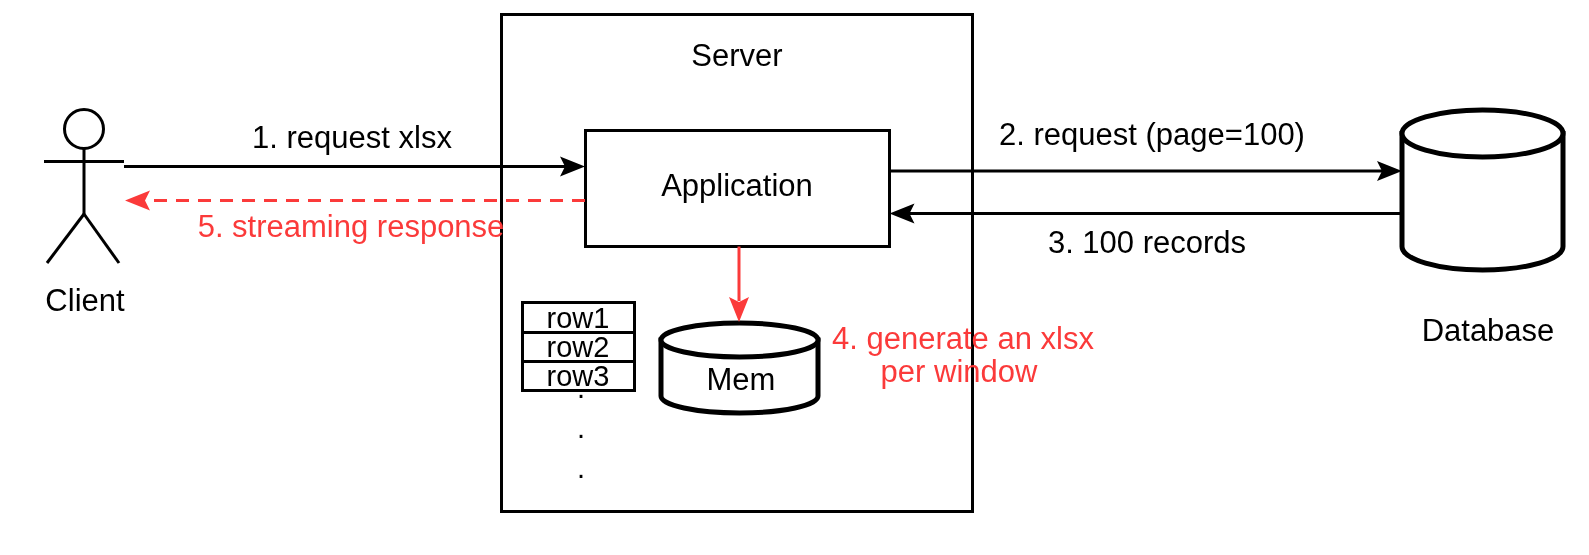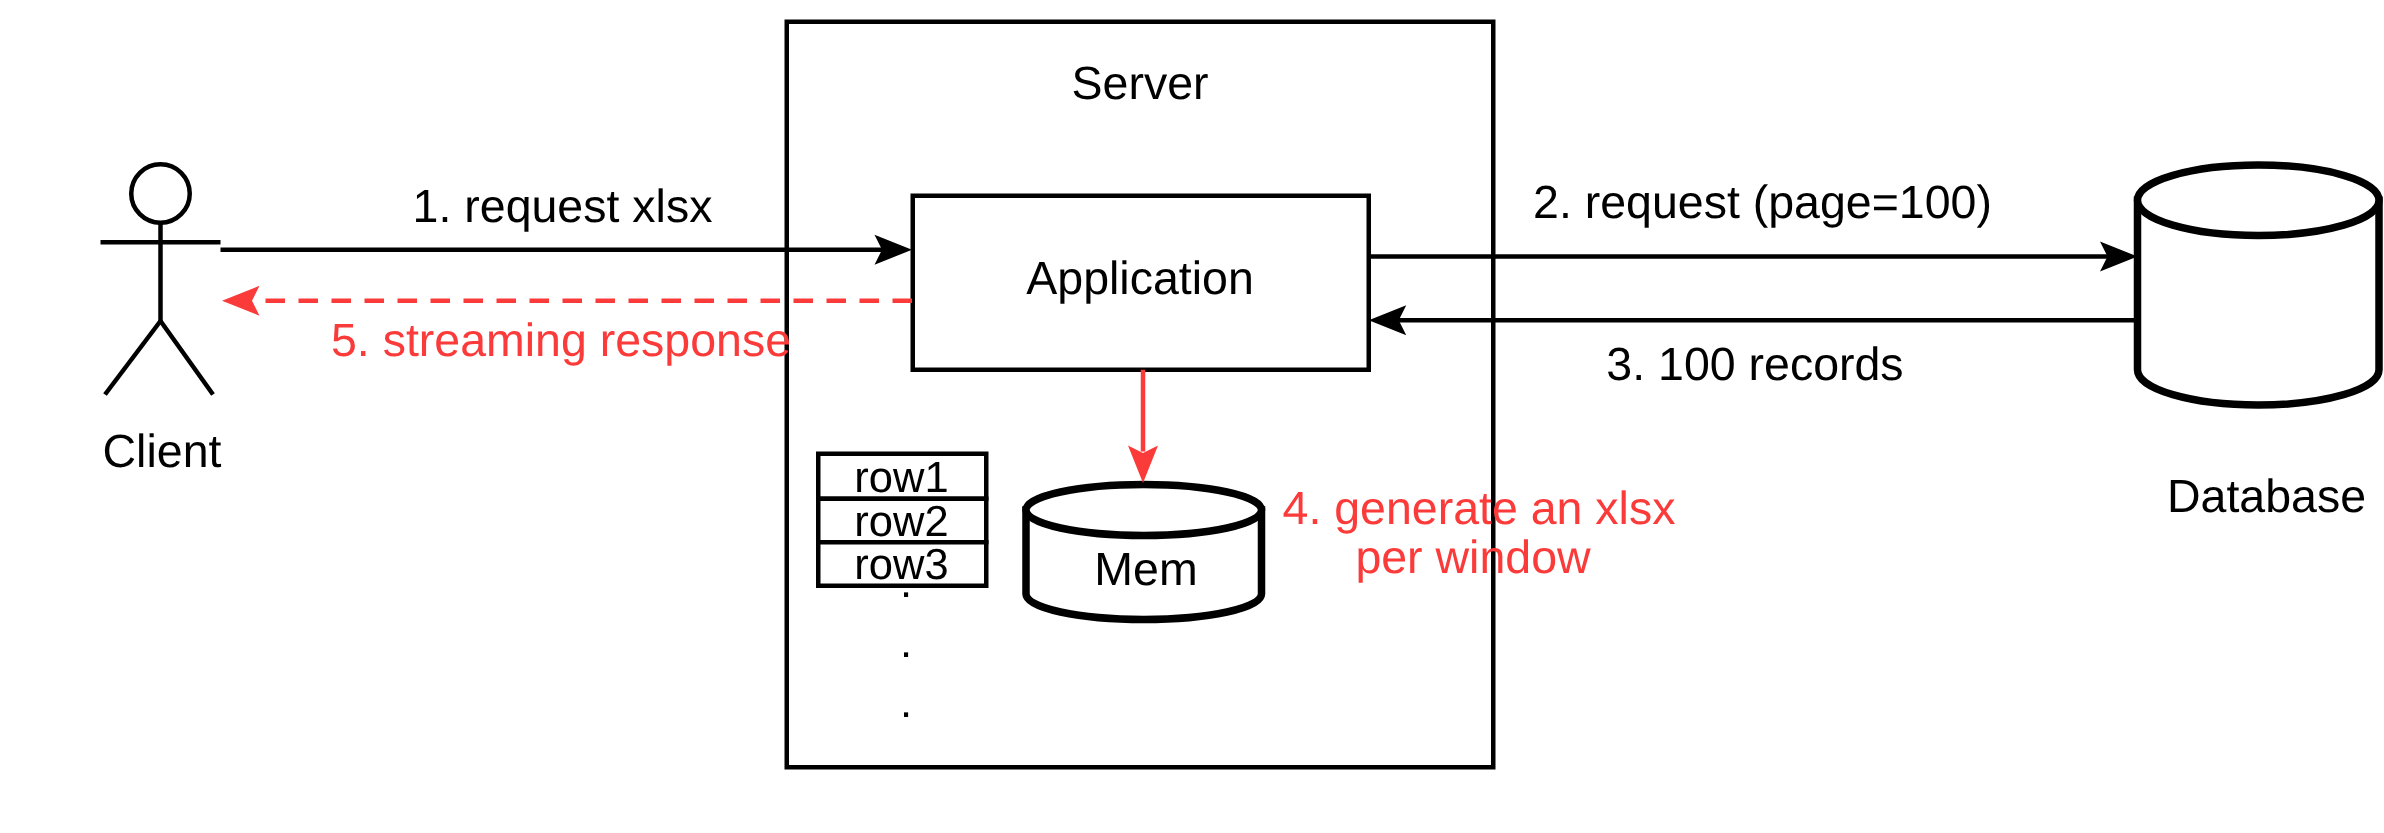--- a/index.html
+++ b/index.html
@@ -9,21 +9,20 @@
   }
   * { margin: 0; padding: 0; box-sizing: border-box; }
   html, body { background: var(--bg); }
   .canvas {
     position: relative;
     width: 1589px;
     height: 555px;
     background: var(--bg);
     overflow: hidden;
     font-family: "Liberation Sans", sans-serif;
-    padding-left: 23px;
   }
   svg.diagram { display: block; }
   svg text {
     font-family: "Liberation Sans", sans-serif;
     font-size: 31px;
     fill: var(--line);
     text-anchor: middle;
   }
   svg text.red-text { fill: var(--accent); }
   svg text.row-text { font-size: 29px; }

